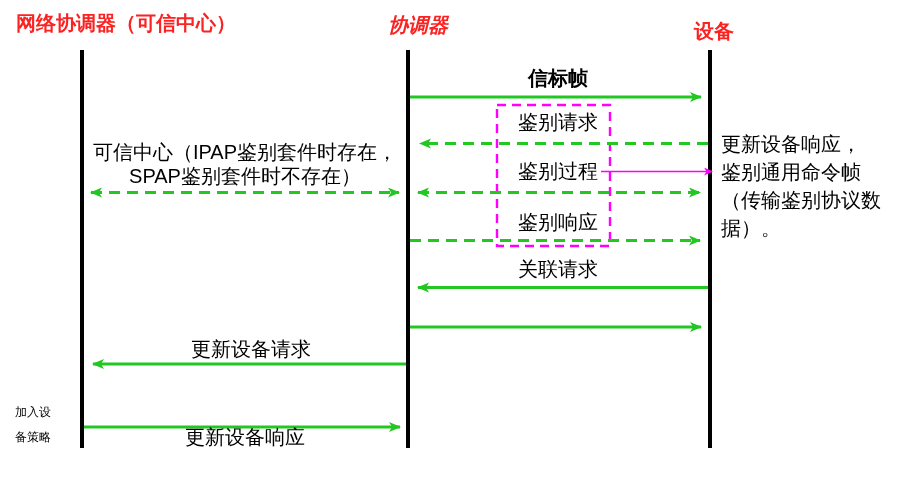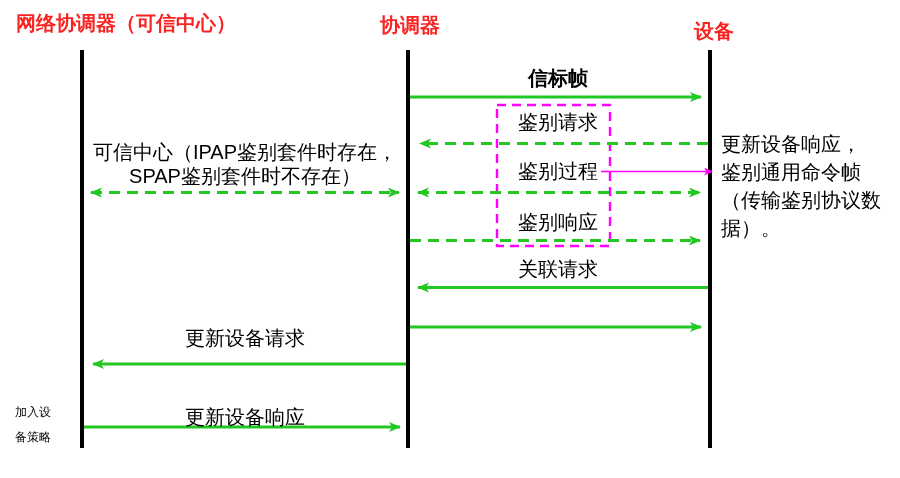--- a/index.html
+++ b/index.html
@@ -60,21 +60,21 @@
     text-align: left;
     margin-top: 29px;
   }
 </style>
 </head>
 <body>
 
 <div class="canvas">
 
   <div class="hdr" style="left:16px; top:10px;">网络协调器（可信中心）</div>
-  <div class="hdr" style="left:380px; top:12px;">协调器</div>
+  <div class="hdr" style="left:388px; top:12px;font-style:italic;">协调器</div>
   <div class="hdr" style="left:694px; top:18px;">设备</div>
 
   <div class="lifeline" style="left:80px;"></div>
   <div class="lifeline" style="left:406px;"></div>
   <div class="lifeline" style="left:708px;"></div>
 
   <svg class="arrows" width="900" height="478" viewBox="0 0 900 478">
     <defs>
       <marker id="ag" markerUnits="userSpaceOnUse" markerWidth="14" markerHeight="12" refX="11" refY="5" orient="auto-start-reverse">
         <path d="M0,0 L12,5 L0,10 L3,5 Z" fill="#22c722"></path>
@@ -106,22 +106,22 @@
 
     <line x1="601" y1="171.5" x2="712" y2="171.5" stroke="#ff00ff" stroke-width="1.6" marker-end="url(#am)"></line>
   </svg>
 
   <div class="lbl span-right" style="top:65px;font-weight:bold;">信标帧</div>
   <div class="lbl span-right" style="top:109px;">鉴别请求</div>
   <div class="lbl span-right" style="top:158px;">鉴别过程</div>
   <div class="lbl span-right" style="top:209px;">鉴别响应</div>
   <div class="lbl span-right" style="top:256px;">关联请求</div>
 
-  <div class="lbl span-left" style="top:325px;">更新设备请求</div>
-  <div class="lbl span-left" style="top:404px;font-family:Liberation Mono, monospace;">更新设备响应</div>
+  <div class="lbl span-left" style="top:336px;padding-left:6px;">更新设备请求</div>
+  <div class="lbl span-left" style="top:424px;font-family:Liberation Mono, monospace;">更新设备响应</div>
 
   <div class="lbl span-left" style="top:139px;">可信中心（IPAP鉴别套件时存在，</div>
   <div class="lbl span-left" style="top:163px;">SPAP鉴别套件时不存在）</div>
 
   <div class="note-right">
     <div>更新设备响应，</div>
     <div>鉴别通用命令帧</div>
     <div>（传输鉴别协议数</div>
     <div>据）。</div>
   </div>

